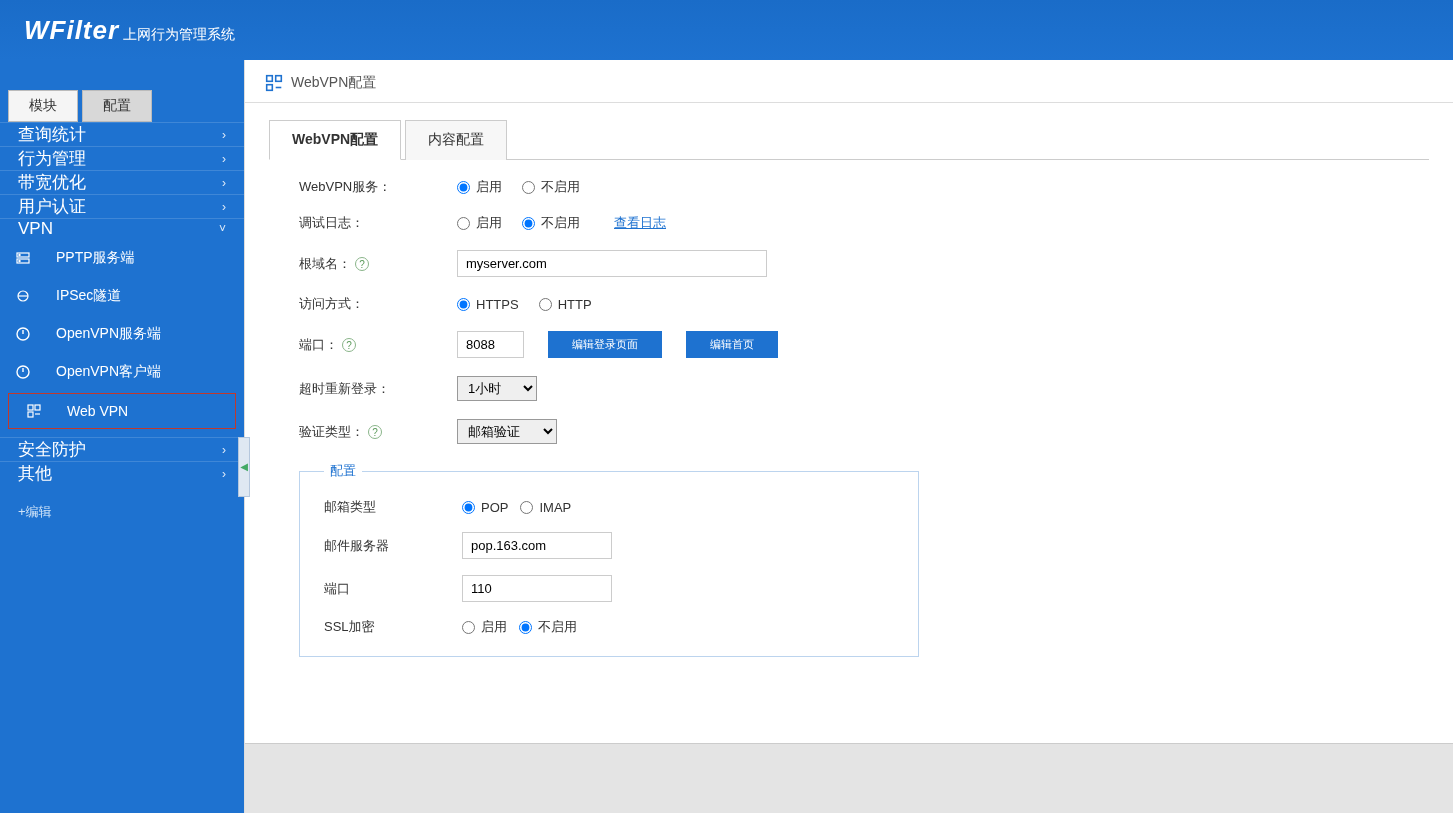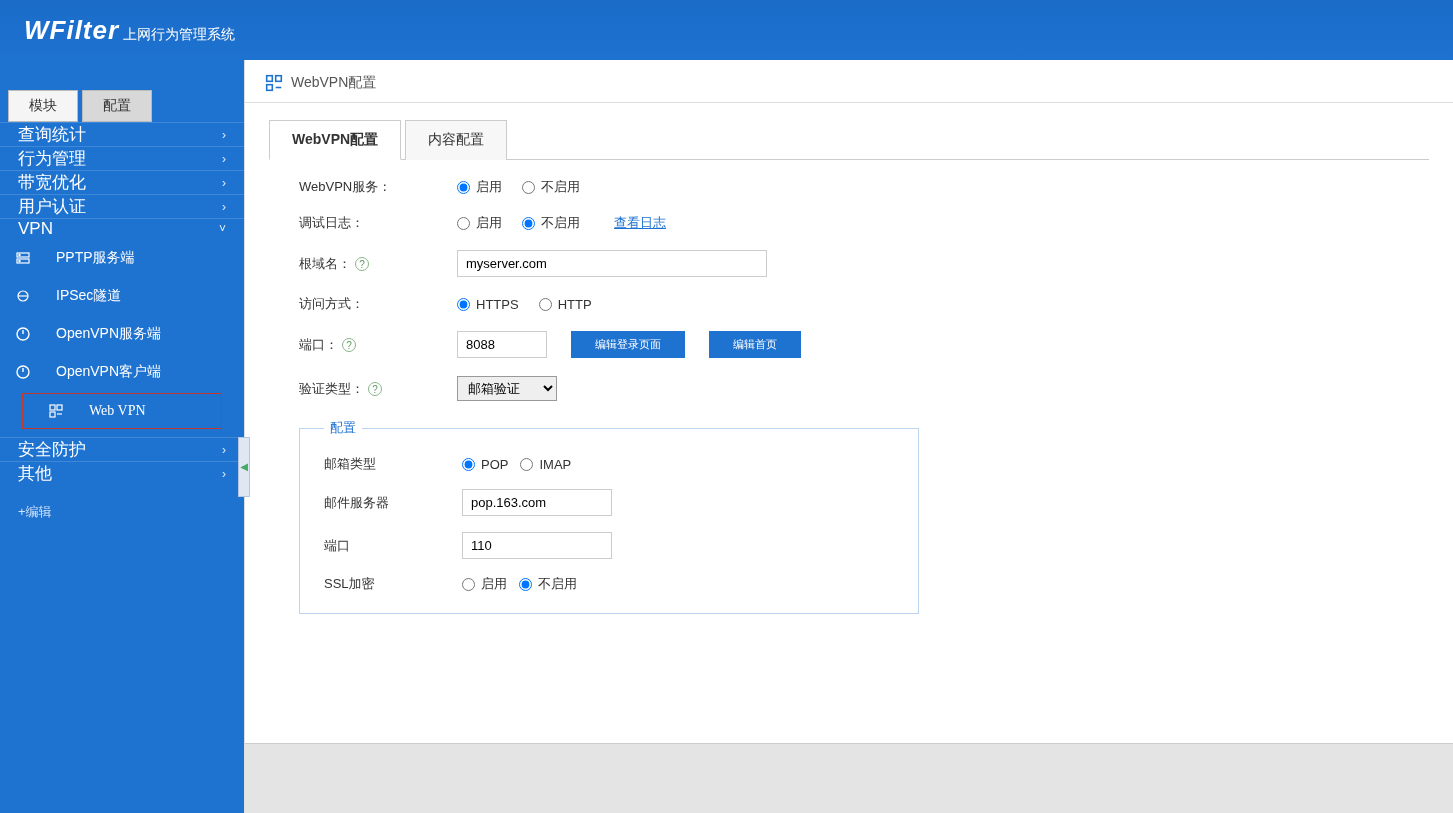--- a/index.html
+++ b/index.html
@@ -62,23 +62,22 @@
   .nav-sub {
     display: flex;
     align-items: center;
     gap: 24px;
     padding: 10px 14px;
     font-size: 14px;
     cursor: pointer;
   }
   .nav-sub.active {
     border: 1px solid #c0392b;
-    margin: 2px 22px;
-    padding: 8px 24px;
-    font-family: Liberation Serif, serif;
+    margin: 2px 8px;
+    padding: 8px 16px;
   }
   .nav-sub .ic { width: 18px; height: 18px; display: inline-flex; align-items: center; justify-content: center; }
   .nav-edit { padding: 18px; font-size: 13px; color: #cfe3f8; cursor: pointer; }
   .collapse-handle {
     position: absolute;
     right: -6px;
     top: 50%;
     width: 12px;
     height: 60px;
     background: #dfe8f2;
@@ -157,21 +156,21 @@
   }
   .radio-group { display: flex; align-items: center; gap: 20px; }
   .radio-opt { display: flex; align-items: center; gap: 6px; font-size: 13px; }
   .radio-opt input { margin: 0; }
   .txt-input {
     border: 1px solid #ccc;
     padding: 5px 8px;
     font-size: 13px;
     width: 310px;
   }
-  .txt-input.short { width: 90px; }
+  .txt-input.short { width: 67px; }
   .txt-input.med { width: 150px; }
   .btn {
     background: #1e72d0;
     color: #fff;
     border: none;
     padding: 6px 24px;
     font-size: 11px;
     cursor: pointer;
     margin-left: 16px;
   }
@@ -390,20 +389,26 @@
 
         <div class="form-row">
           <div class="form-label">
             <span>端口：</span><span class="help-ic">?</span>
           </div>
           <input class="txt-input short" value="8088" style="">
           <button class="btn">编辑登录页面</button>
           <button class="btn">编辑首页</button>
         </div>
 
+        <div class="form-row">
+          <div class="form-label">超时重新登录：</div>
+          <select>
+            <option>1小时</option>
+          </select>
+        </div>
 
         <div class="form-row">
           <div class="form-label">
             <span>验证类型：</span><span class="help-ic">?</span>
           </div>
           <select style="min-width:100px">
             <option>邮箱验证</option>
           </select>
         </div>
 

